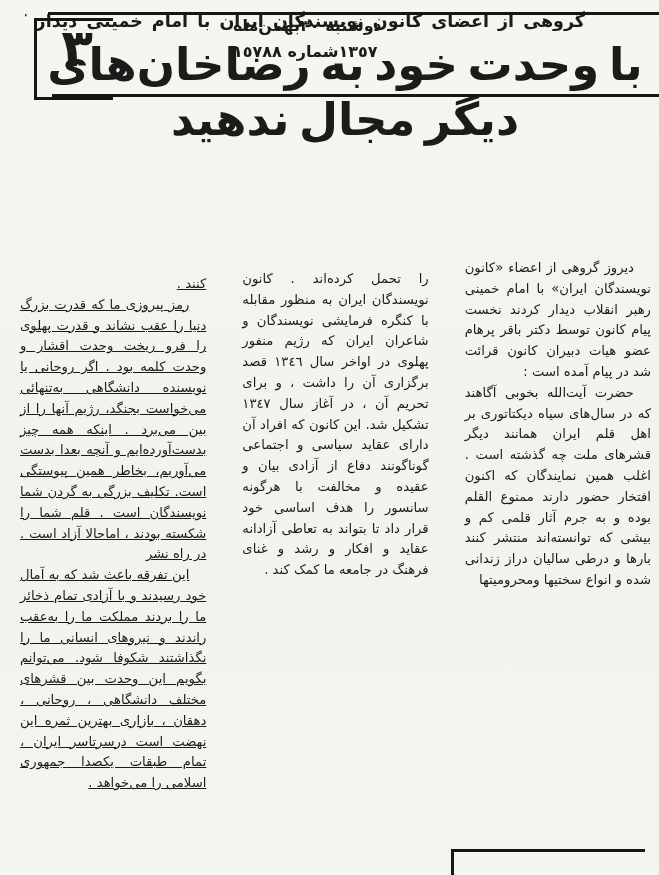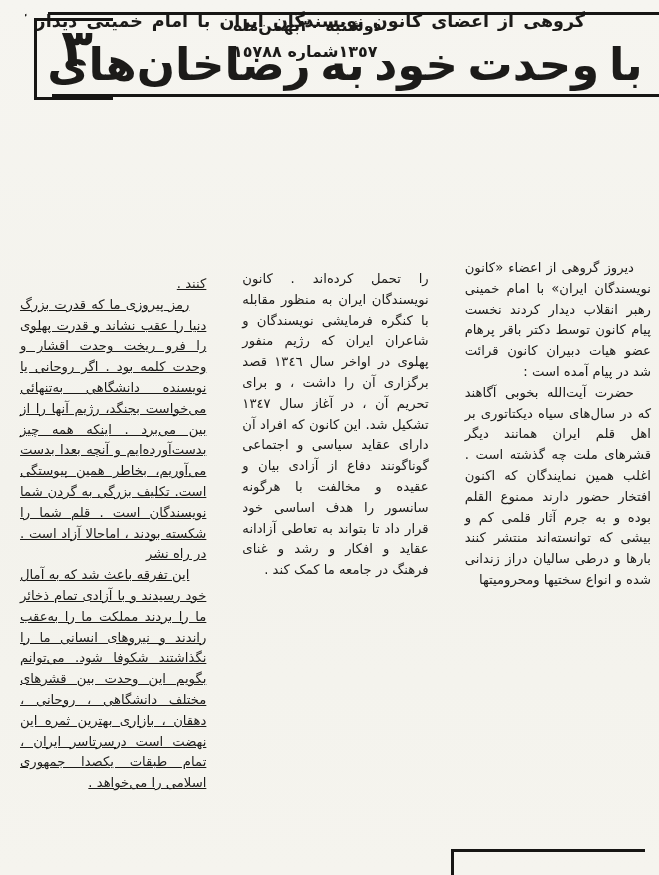--- a/index.html
+++ b/index.html
@@ -76,20 +76,21 @@
       <div>دوشنبه ٣٠بهمن‌ماه</div>
       <div>١٣٥٧شماره ١٥٧٨٨</div>
     </div>
     <div class="rule-bottom"></div>
   </header>
 
   <div class="kicker">گروهی از اعضای کانون نویسندگان ایران با امام خمینی دیدار کردند</div>
 
   <h1 class="headline">
     <span class="hl">با وحدت خود به رضاخان‌های</span>
+    <span class="hl">دیگر مجال ندهید</span>
   </h1>
 
   <div class="columns">
 
     <div class="col col-1">
       <p>دیروز گروهی از اعضاء «کانون نویسندگان ایران» با امام خمینی رهبر انقلاب دیدار کردند نخست پیام کانون توسط دکتر باقر پرهام عضو هیات دبیران کانون قرائت شد در پیام آمده است :</p>
       <p>حضرت آیت‌الله بخوبی آگاهند که در سال‌های سیاه دیکتاتوری بر اهل قلم ایران همانند دیگر قشرهای ملت چه گذشته است . اغلب همین نمایندگان که اکنون افتخار حضور دارند ممنوع القلم بوده و به جرم آثار قلمی کم و بیشی که توانسته‌اند منتشر کنند بارها و درطی سالیان دراز زندانی شده و انواع سختیها ومحرومیتها</p>
       <div class="next-box"></div>
     </div>
 

